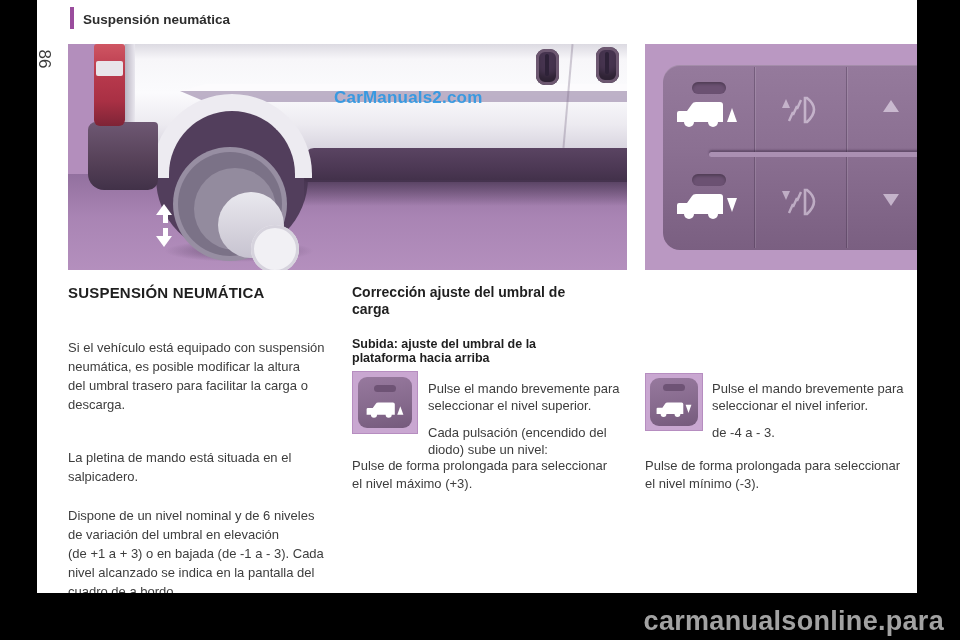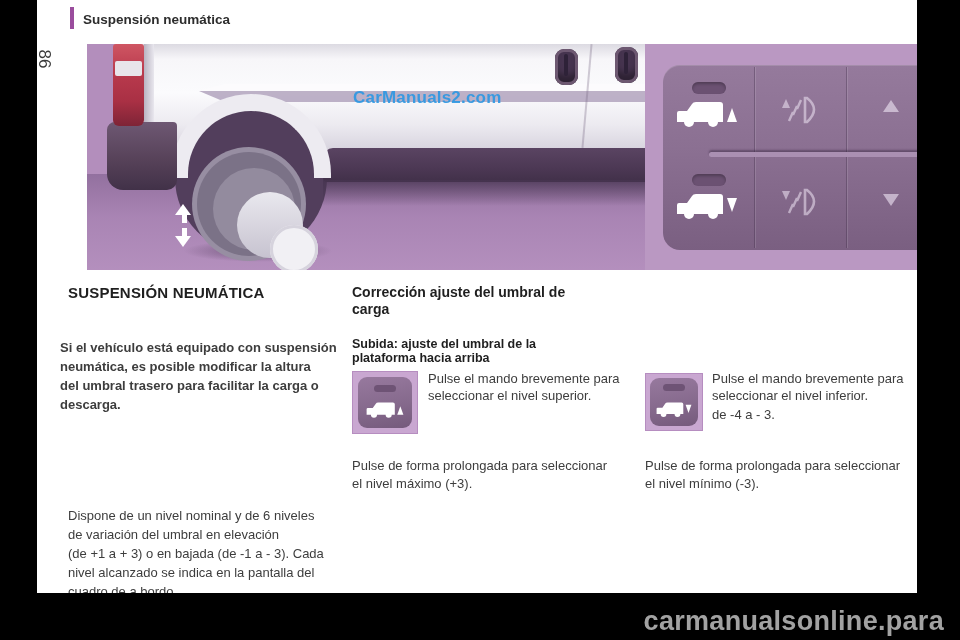--- a/index.html
+++ b/index.html
@@ -17,21 +17,21 @@
     color:#a2a2a2; font-size:27px; font-weight:bold; letter-spacing:.3px;
   }
   
   .header-accent { position:absolute; left:70px; top:7px; width:4px; height:22px; background:#9a4d9d; }
   .header-title  { position:absolute; left:83px; top:12px; font-size:13.5px; font-weight:bold; color:#2d2d2d; }
   .page-number   { position:absolute; left:27px; top:49px; width:34px; text-align:center;
                    font-size:17px; color:#3b3b3b; transform:rotate(90deg); }
 
   
   .fig-van { position:absolute; left:68px; top:44px; width:559px; height:226px;
-             background:#b38ebc; overflow:hidden;margin-left:19px; }
+             background:#b38ebc; overflow:hidden; }
   .van-ground { position:absolute; left:0; bottom:0; width:100%; height:96px;
              background:linear-gradient(180deg, rgba(120,88,135,.55) 0%, rgba(150,114,164,.35) 45%, rgba(185,150,196,.15) 100%); }
   .van-body { position:absolute; left:40px; top:0; width:519px; height:108px;
              background:linear-gradient(180deg,#dcdae2 0%,#f7f6f9 14%,#fbfbfd 45%,#eceaf0 75%,#d6d2dd 100%); }
   .van-rear-edge { position:absolute; left:57px; top:0; width:10px; height:108px;
              background:linear-gradient(90deg,#b9b4c2,#e9e7ee); }
   .van-highlight { position:absolute; left:112px; top:40px; width:447px; height:7px; background:#fcfbfd;
              clip-path:polygon(0 100%, 26px 0, 100% 0, 100% 100%); }
   .van-molding { position:absolute; left:112px; top:47px; width:447px; height:11px; background:#b1a3bd;
              clip-path:polygon(0 0, 100% 0, 100% 100%, 26px 100%); opacity:.85; }
@@ -94,21 +94,21 @@
              border-bottom:12px solid rgba(240,230,245,.6); }
   .tri-btn-dn { border-left:8px solid transparent; border-right:8px solid transparent;
              border-top:12px solid rgba(240,230,245,.6); }
 
   
   .h-main  { position:absolute; font-size:15px; font-weight:bold; color:#1f1f1f; letter-spacing:.2px; }
   .h-mid   { position:absolute; font-size:14px; font-weight:bold; color:#1f1f1f; line-height:17px; white-space:pre-line; }
   .h-sub   { position:absolute; font-size:12.5px; font-weight:bold; color:#1f1f1f; line-height:14px; white-space:pre-line; }
   .body-p  { position:absolute; font-size:13px; color:#3d3d3d; line-height:19px; white-space:pre-line; }
   .steps   { position:absolute; font-size:13px; color:#3d3d3d; line-height:17px; }
-  .steps p { margin:0 0 2px 0; white-space:pre-line; }
+  .steps p { margin:10px 0 2px 0; white-space:pre-line; }
 
   
   .cmd-icon { position:absolute; box-sizing:border-box; background:#c9a7d1; border:1px solid #b68dc0; }
   .cmd-inner { position:absolute; left:5px; top:5px; right:5px; bottom:5px; border-radius:9px;
              background:linear-gradient(170deg,#97799e 0%,#866a8d 55%,#755a7c 100%); }
   .cmd-pill { position:absolute; left:50%; top:8px; width:22px; height:7px; margin-left:-11px;
              border-radius:4px; background:#6e5375; }
   .cmd-van { position:absolute; left:50%; bottom:8px; margin-left:-19px; }
 </style>
 </head>
@@ -184,24 +184,26 @@
     </svg>
     <svg class="pnl-ico faint" style="left:133px; top:142px;" width="44" height="32" viewBox="0 0 44 32">
       <path d="M4 5 L12 5 L8 14 Z" fill="#f0e6f5"></path>
       <path d="M11 27 L15 18 M15 21 L19 12 M19 15 L23 6" stroke="#f0e6f5" stroke-width="2.4" fill="none"></path>
       <path d="M29 4 Q43 15 29 28 L27 28 L27 4 Z" fill="none" stroke="#f0e6f5" stroke-width="2.6"></path>
     </svg>
     <div class="tri pnl-ico tri-btn-dn" style="left:238px; top:150px;"></div>
   </div>
 
   <div class="h-main" style="left:68px; top:284px;">SUSPENSIÓN NEUMÁTICA</div>
-  <div class="body-p" style="left:60px; top:338px; width:286px;font-weight:bold;">Si el vehículo está equipado con suspensión
+  <div class="body-p" style="left:68px; top:338px; width:286px;">Si el vehículo está equipado con suspensión
 neumática, es posible modificar la altura
 del umbral trasero para facilitar la carga o
 descarga.</div>
+  <div class="body-p" style="left:68px; top:448px; width:286px;">La pletina de mando está situada en el
+salpicadero.</div>
   <div class="body-p" style="left:68px; top:506px; width:296px;">Dispone de un nivel nominal y de 6 niveles
 de variación del umbral en elevación
 (de +1 a + 3) o en bajada (de -1 a - 3). Cada
 nivel alcanzado se indica en la pantalla del
 cuadro de a bordo.</div>
 
   <div class="h-mid" style="left:352px; top:284px; width:280px;">Corrección ajuste del umbral de
 carga</div>
   <div class="h-sub" style="left:352px; top:337px; width:260px;">Subida: ajuste del umbral de la
 plataforma hacia arriba</div>
@@ -212,20 +214,22 @@
         <path d="M1 22 L1 13 Q1 11 3 11 L11 11 L16 4 Q17 2 20 2 L44 2 Q47 2 47 5 L47 22 Z" fill="#fff"></path>
         <circle cx="13" cy="22" r="5" fill="#fff"></circle>
           <circle cx="37" cy="22" r="5" fill="#fff"></circle>
         <path d="M51 22 L56 8 L61 22 Z" fill="#fff"></path>
       </svg>
     </div>
   </div>
   <div class="steps" style="left:428px; top:370px; width:208px;">
     <p>Pulse el mando brevemente para
 seleccionar el nivel superior.</p>
+    <p>Cada pulsación (encendido del
+diodo) sube un nivel:</p>
   </div>
   <div class="body-p" style="left:352px; top:457px; width:286px; line-height:18px;">Pulse de forma prolongada para seleccionar
 el nivel máximo (+3).</div>
 
   <div class="cmd-icon" style="left:645px; top:373px; width:58px; height:58px;">
     <div class="cmd-inner" style="left:4px; top:4px; right:4px; bottom:4px;">
       <div class="cmd-pill" style="top:6px;"></div>
       <svg class="cmd-van" width="36" height="18" viewBox="0 0 62 30" style="bottom:7px; margin-left:-18px;">
         <path d="M1 22 L1 13 Q1 11 3 11 L11 11 L16 4 Q17 2 20 2 L44 2 Q47 2 47 5 L47 22 Z" fill="#fff"></path>
         <circle cx="13" cy="22" r="5" fill="#fff"></circle>

